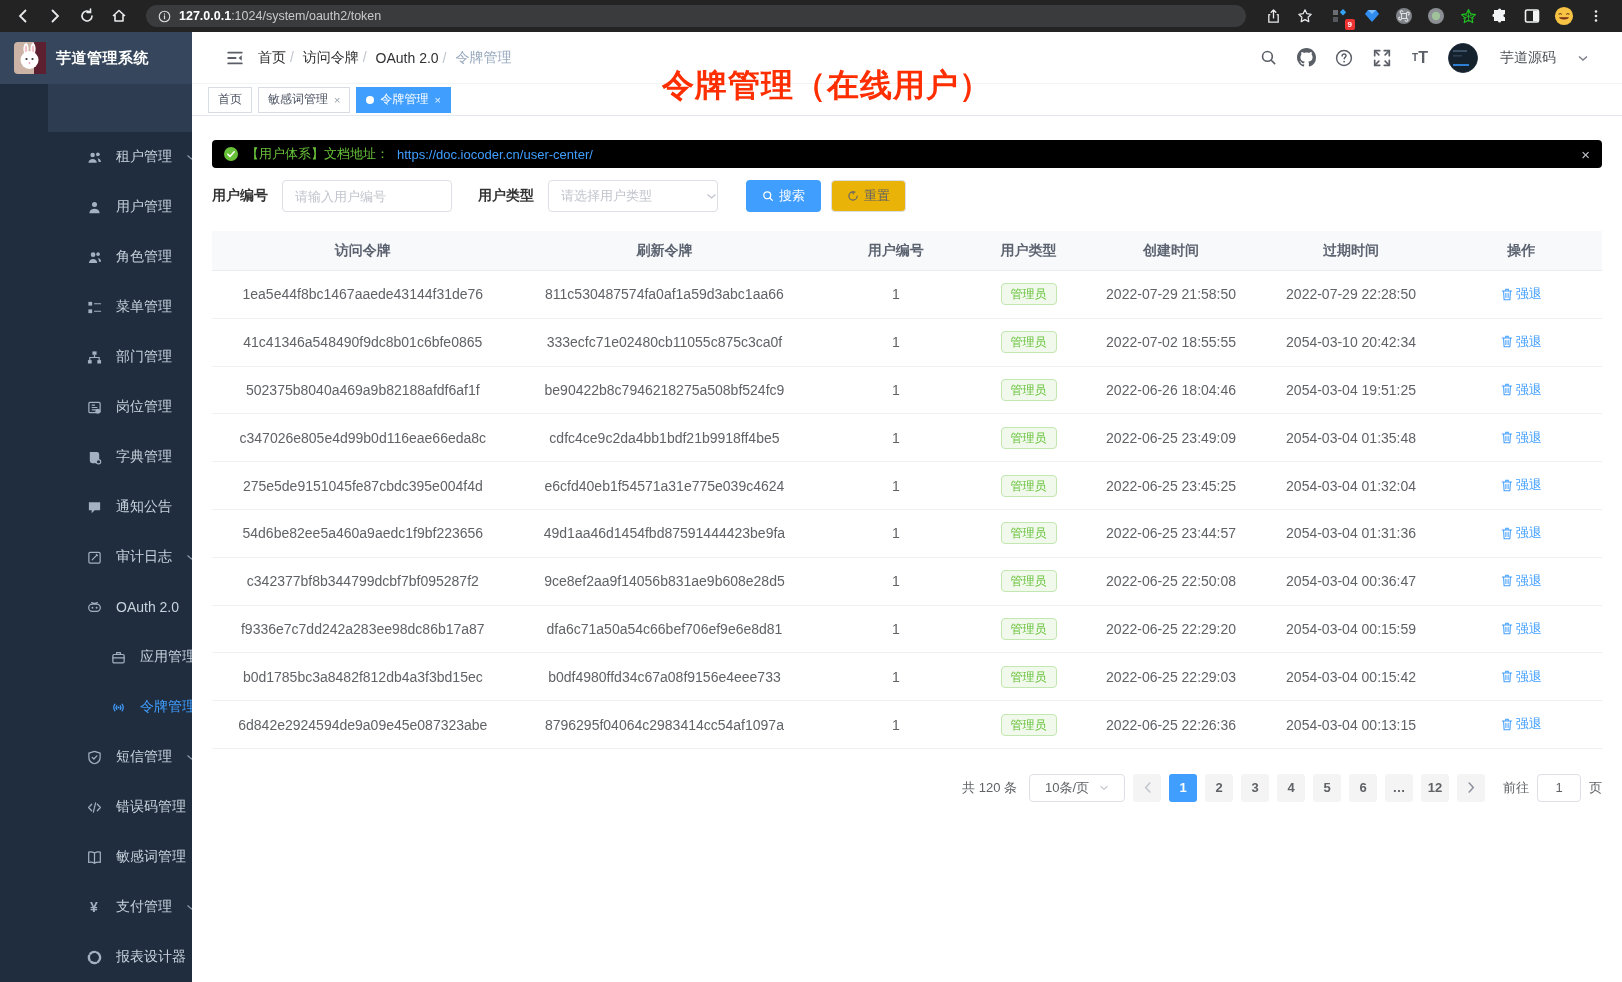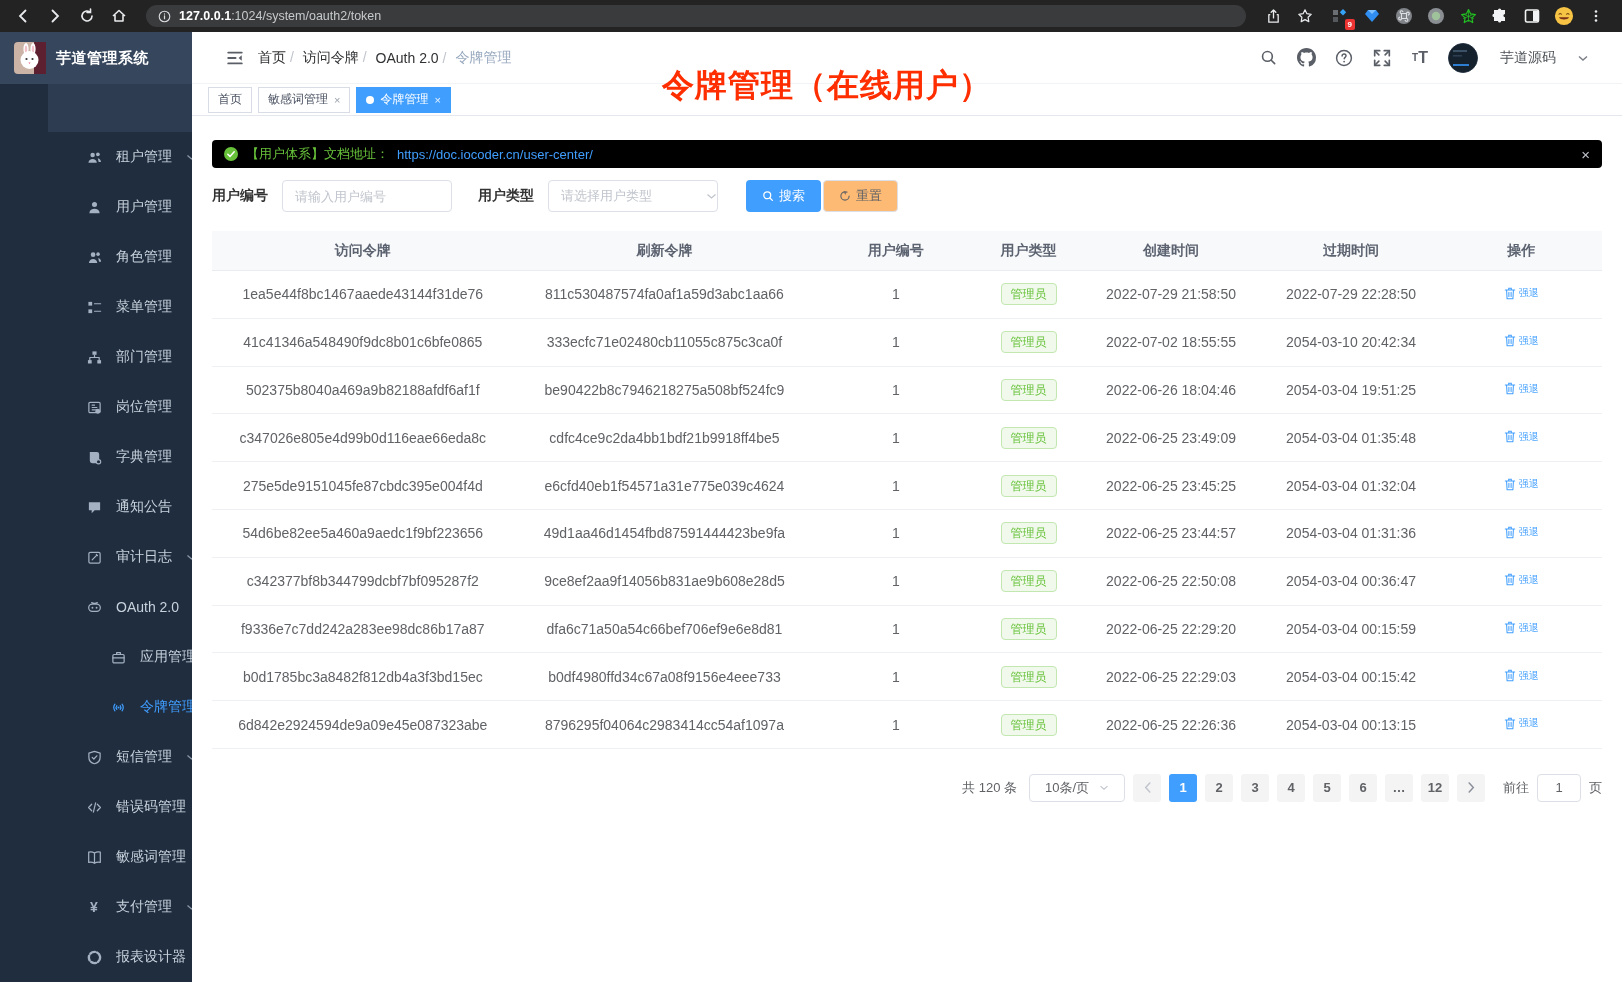--- a/index.html
+++ b/index.html
@@ -63,33 +63,33 @@
 
   
   .filter-row { margin-top:12px; display:flex; align-items:center; height:32px; }
   .f-label { font-size:14px; font-weight:700; color:#333; margin-right:14px; }
   .f-input { width:170px; height:32px; border:1px solid #dcdfe6; border-radius:4px; padding:0 12px; font-size:13px; color:#606266; font-family:inherit; }
   .f-input::placeholder { color:#c0c4cc; }
   .f-select { width:170px; height:32px; border:1px solid #dcdfe6; border-radius:4px; padding:0 0 0 12px; font-size:13px; color:#c0c4cc; display:flex; align-items:center; justify-content:space-between; cursor:pointer; background:#fff; }
   .gap24 { width:26px; }
   .btn { height:32px; border-radius:4px; font-size:13px; display:inline-flex; align-items:center; gap:5px; padding:0 15px; cursor:pointer; border:1px solid transparent; font-family:inherit; }
   .btn-primary { background:#409eff; color:#fff; margin-left:28px; }
-  .btn-plain { background:#fdba74; color:#606266; border-color:#dcdfe6; margin-left:2px;justify-content:flex-end; }
+  .btn-plain { background:#eab308; color:#606266; border-color:#dcdfe6; margin-left:10px;justify-content:flex-end; }
 
   
   .table { margin-top:19px; width:100%; font-size:14px; }
   .t-row { display:flex; align-items:center; border-bottom:1px solid #eef0f4; }
   .t-head { background:#f8f9fb; height:40px; border-bottom:1px solid #e9ecf1; }
   .t-head .t-cell { color:#5c6370; font-weight:600; }
   .t-body .t-row { height:47.8px; }
   .t-cell { text-align:center; color:#606266; overflow:hidden; white-space:nowrap; }
   .c0 { width:21.7%; } .c1 { width:21.7%; } .c2 { width:11.6%; } .c3 { width:7.5%; }
   .c4 { width:13%; } .c5 { width:12.9%; } .c6 { width:11.6%; }
   .tag-green { display:inline-block; background:#f0f9eb; border:1px solid #c2e7b0; color:#67c23a; font-size:12px; padding:2px 9px; border-radius:4px; line-height:16px; }
-  .act-link { color:#409eff; cursor:pointer; display:inline-flex; align-items:center; gap:3px; font-size:10px; }
+  .act-link { color:#409eff; cursor:pointer; display:inline-flex; align-items:center; gap:3px; font-size:13px; }
 
   
   .pager { margin-top:25px; display:flex; align-items:center; justify-content:flex-end; gap:8px; font-size:13px; color:#606266; }
   .pg-total { margin-right:4px; }
   .pg-size { width:96px; height:28px; border:1px solid #dcdfe6; border-radius:4px; display:flex; align-items:center; justify-content:center; gap:10px; color:#606266; cursor:pointer; background:#fff; }
   .pg-btn { min-width:28px; height:28px; padding:0 4px; background:#f4f4f5; border-radius:3px; display:flex; align-items:center; justify-content:center; color:#606266; font-weight:600; cursor:pointer; }
   .pg-btn.arrow { color:#a8abb2; font-weight:400; }
   .pg-btn.active { background:#409eff; color:#fff; }
   .pg-goto { display:flex; align-items:center; gap:8px; margin-left:10px; }
   .pg-input { width:44px; height:28px; border:1px solid #dcdfe6; border-radius:4px; text-align:center; font-size:13px; color:#606266; font-family:inherit; }

